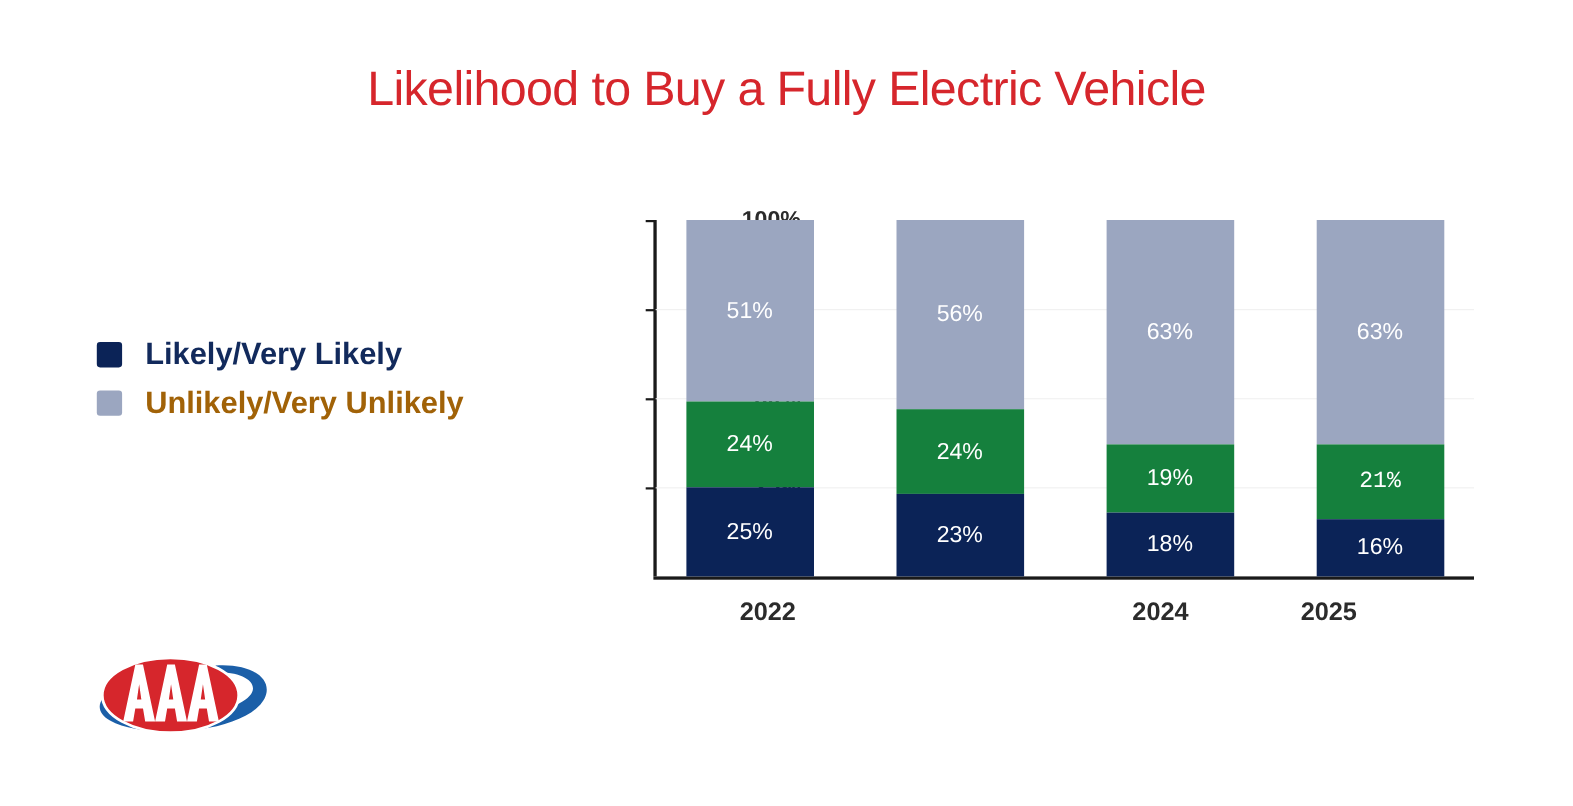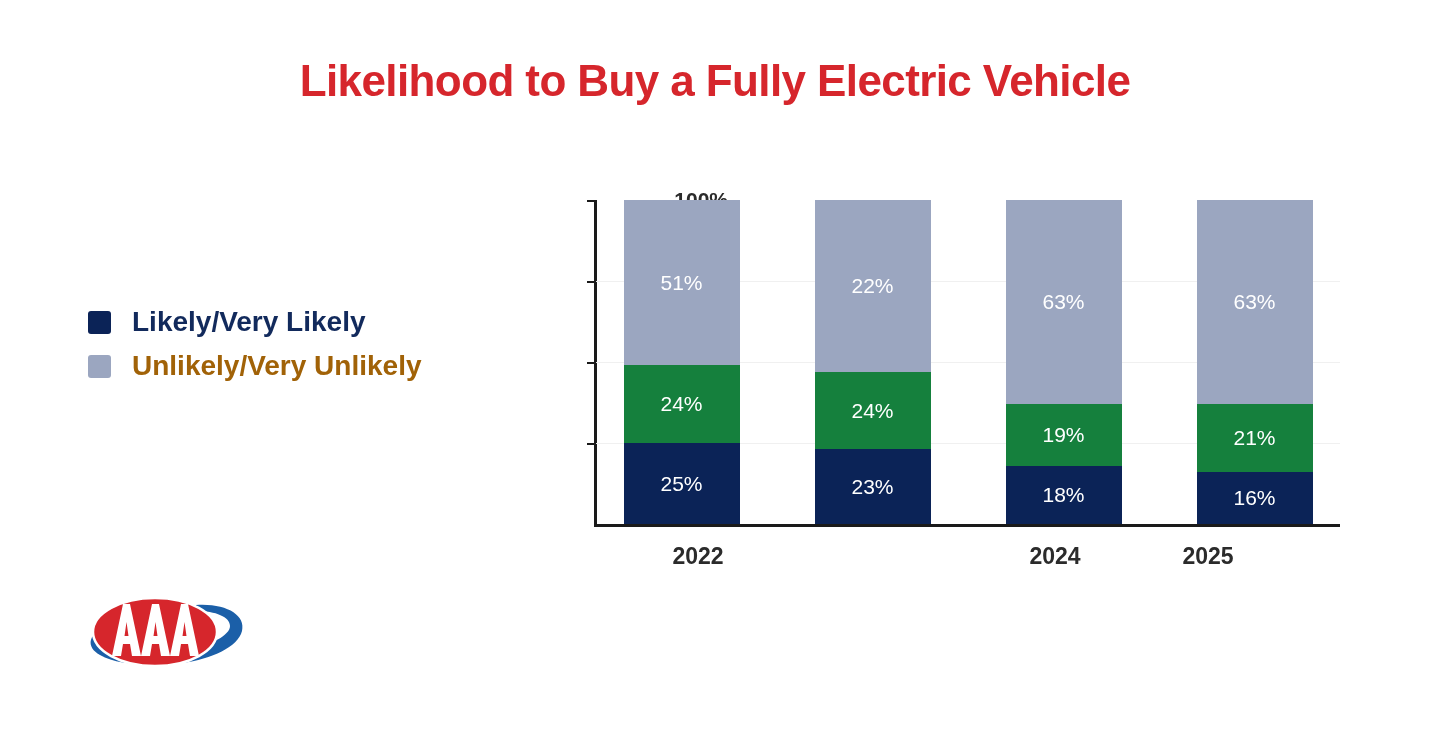--- a/index.html
+++ b/index.html
@@ -17,21 +17,21 @@
   }
 
   
   .chart-title {
     position: absolute;
     top: 56px;
     left: 0;
     width: 1430px;
     text-align: center;
     font-size: 44px;
-    font-weight: bold;
+    font-weight: normal;
     letter-spacing: -0.6px;
     color: #d6262c;
     white-space: nowrap;
   }
 
   
   .legend {
     position: absolute;
     left: 88px;
     top: 300px;
@@ -209,21 +209,21 @@
       <div class="seg neither" style="height: 24%;">
         <span>24%</span>
       </div>
       <div class="seg likely" style="height: 25%;">
         <span>25%</span>
       </div>
     </div>
 
     <div class="bar-group">
       <div class="seg unlikely" style="height: 53%;">
-        <span>22%</span>
+        <span>56%</span>
       </div>
       <div class="seg neither" style="height: 24%;">
         <span>24%</span>
       </div>
       <div class="seg likely" style="height: 23%;">
         <span>23%</span>
       </div>
     </div>
 
     <div class="bar-group">
@@ -235,21 +235,21 @@
       </div>
       <div class="seg likely" style="height: 18%;">
         <span>18%</span>
       </div>
     </div>
 
     <div class="bar-group">
       <div class="seg unlikely" style="height: 63%;">
         <span>63%</span>
       </div>
-      <div class="seg neither" style="height: 21%;">
+      <div class="seg neither" style="height: 21%; font-family: Liberation Mono, monospace;">
         <span>21%</span>
       </div>
       <div class="seg likely" style="height: 16%;">
         <span>16%</span>
       </div>
     </div>
 
   </div>
 
   <div class="xtick-label" style="left:22px">2022</div>

